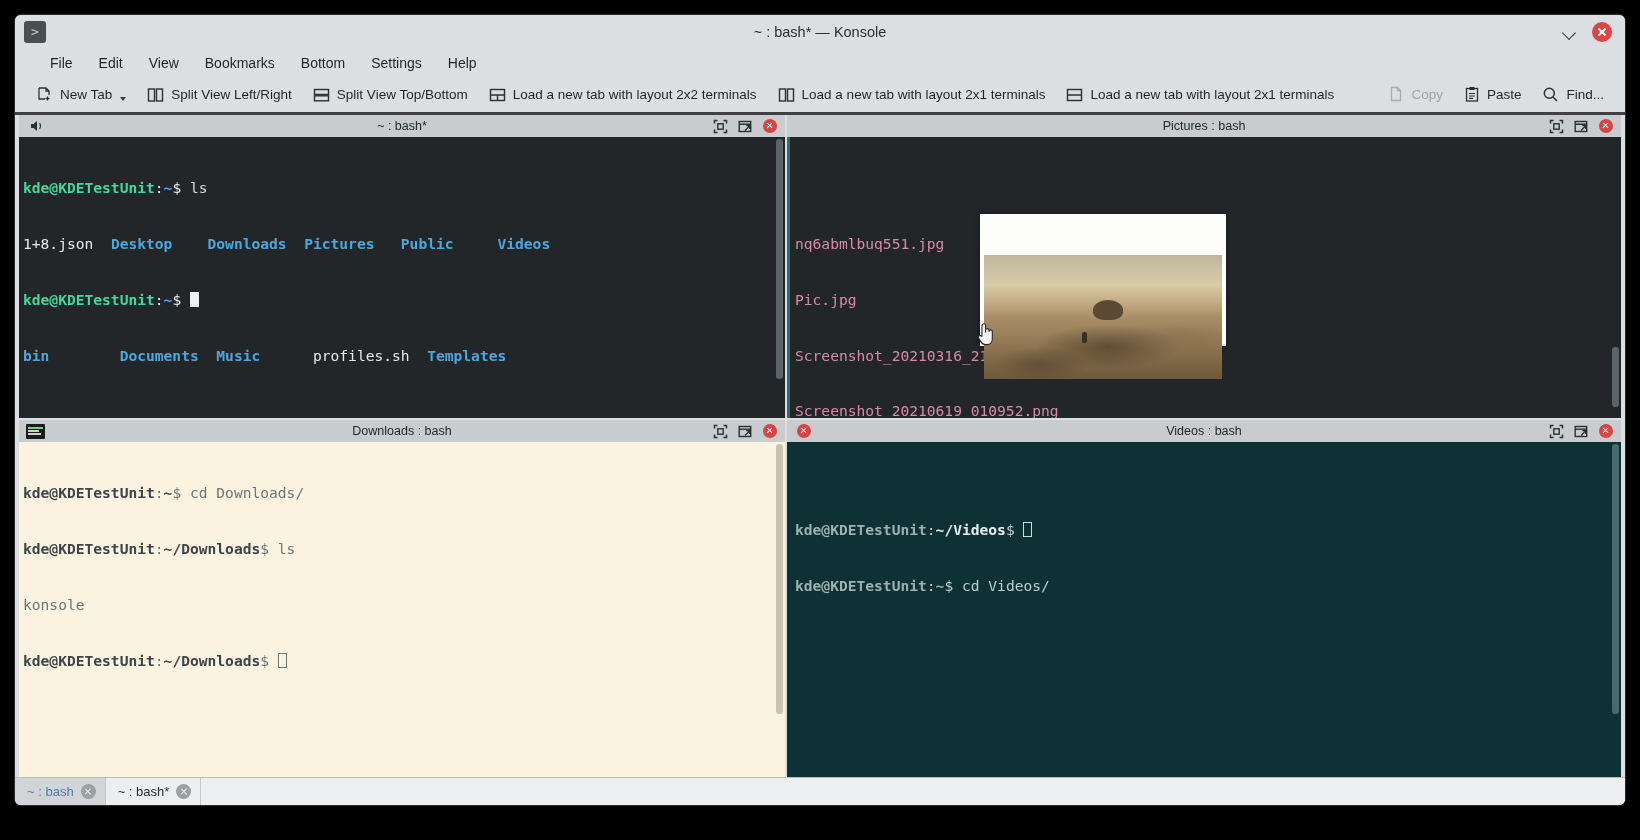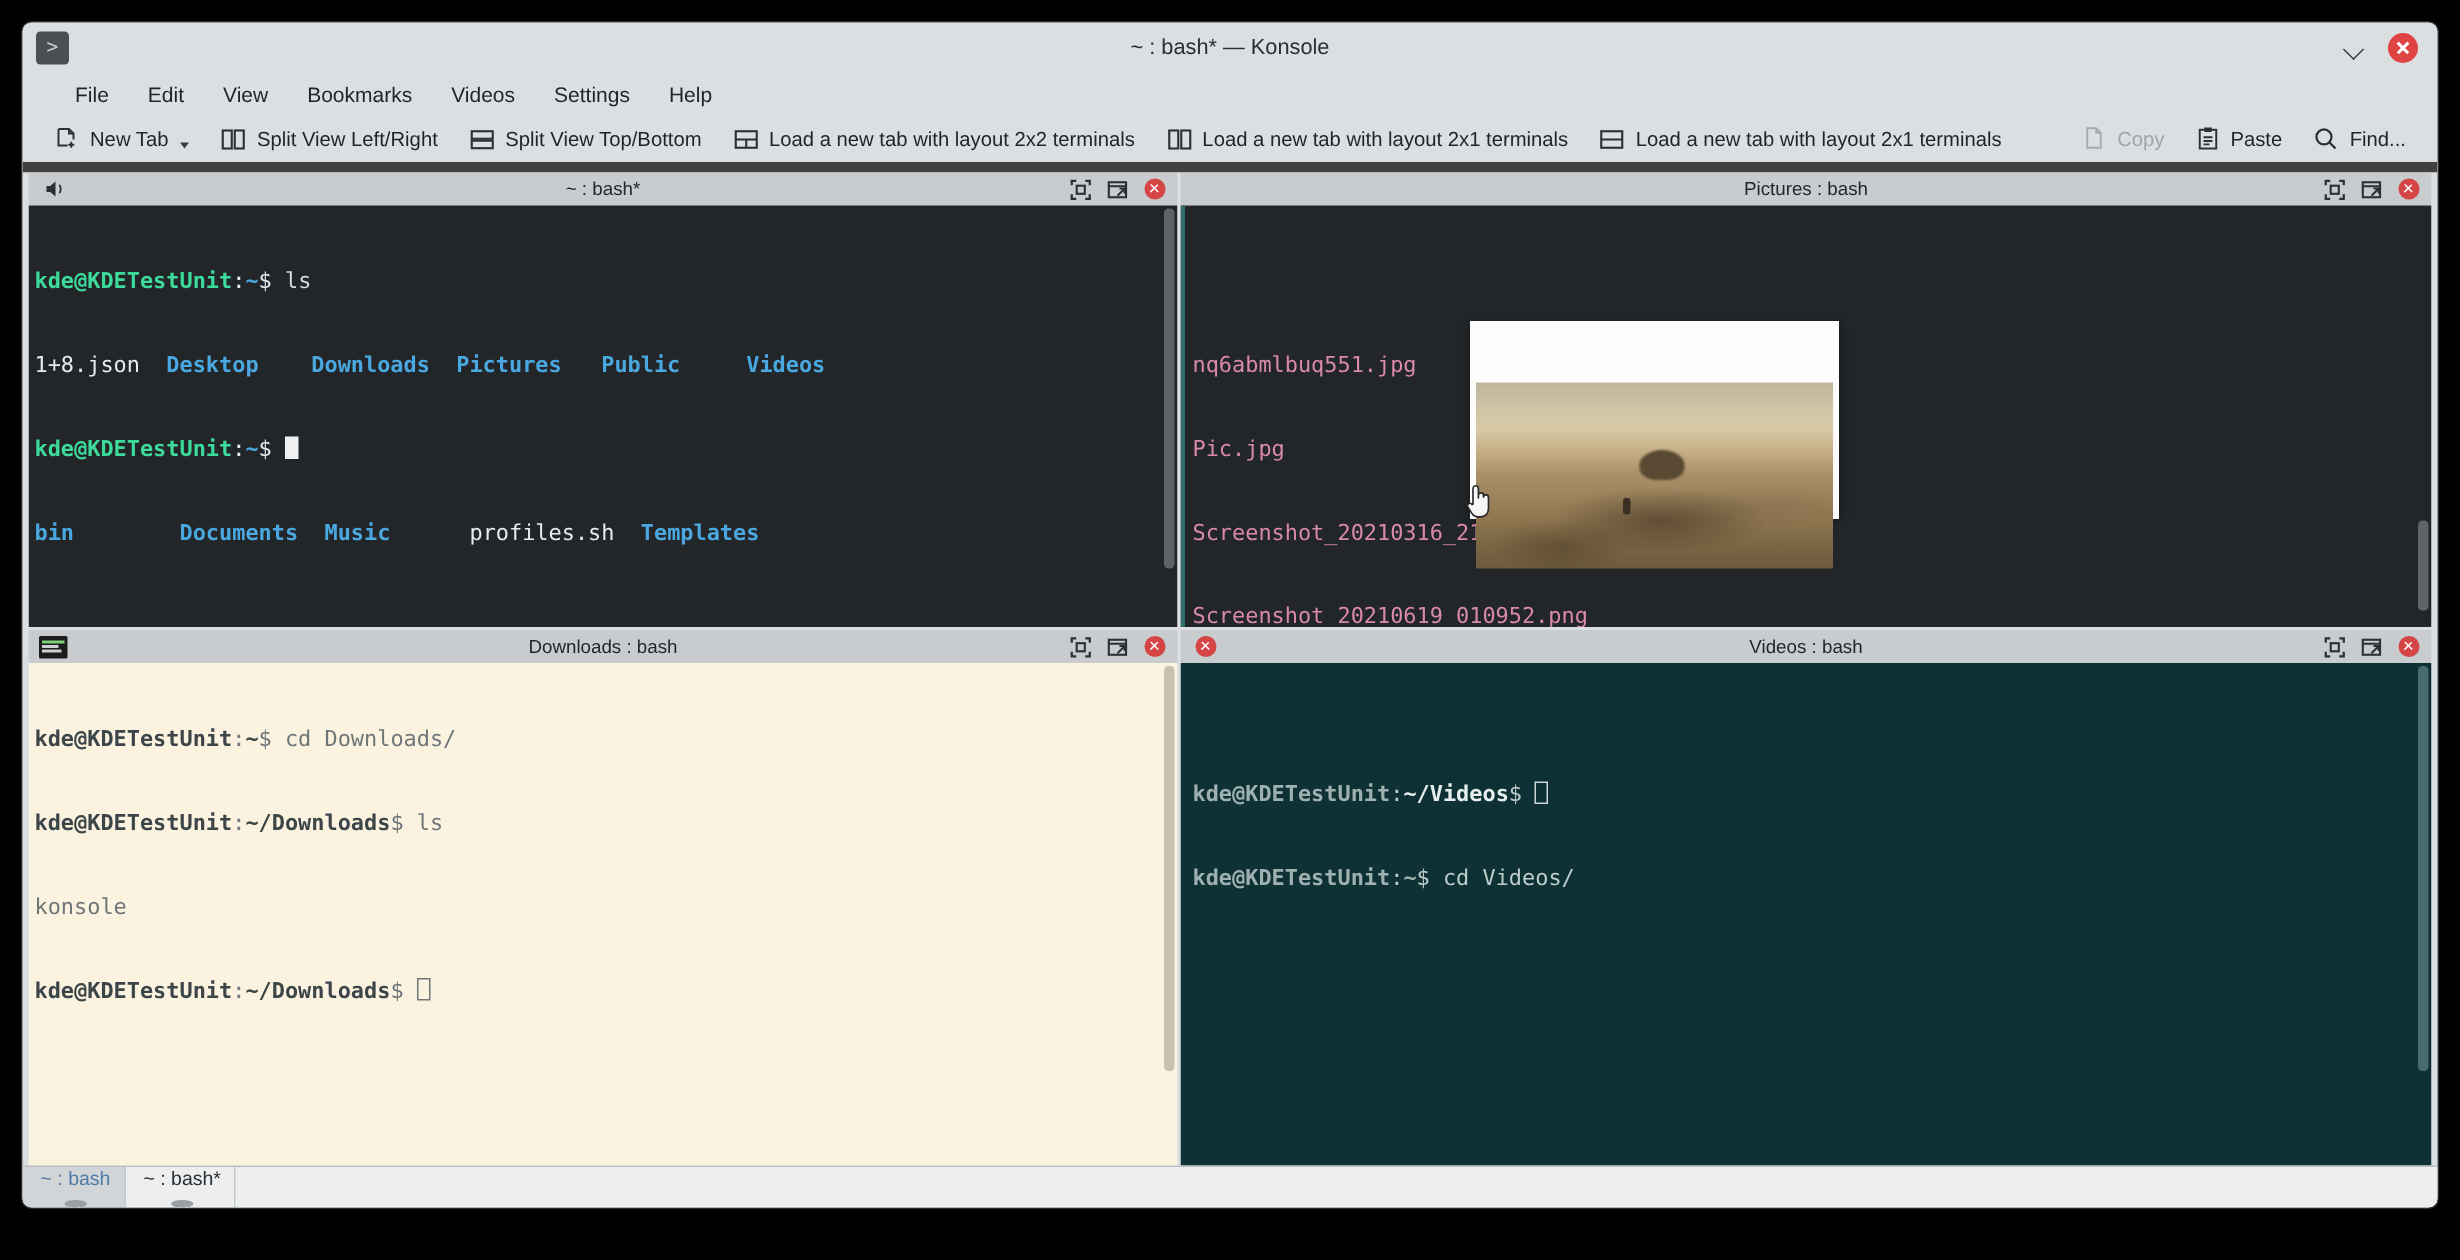--- a/index.html
+++ b/index.html
@@ -80,21 +80,21 @@
   .menubar .mi {
     font-size: 14px; color: #1f2426;
     padding: 3px 13px; cursor: pointer; border-radius: 3px;
   }
 
   
   .toolbar {
     height: 38px; display: flex; align-items: center;
     padding: 0 12px; gap: 3px;
     background: #dcdfe1;
-    border-bottom: 7px solid #404040;
+    border-bottom: 3px solid #404040;
     flex: 0 0 38px;
   }
   .tbtn {
     display: flex; align-items: center; gap: 7px;
     padding: 4px 9px; border-radius: 3px; cursor: pointer;
     font-size: 13.5px; color: #1f2426; white-space: nowrap;
   }
   .tbtn.disabled { color: #a0a5a8; cursor: default; }
   .tbtn svg { display: block; flex: 0 0 auto; }
   .tbtn .caret {
@@ -257,21 +257,20 @@
     background: #eceef0;
     display: flex; align-items: stretch;
     border-top: 1px solid #b9bdc0;
   }
   .tab {
     display: flex; align-items: center; gap: 7px;
     padding: 0 9px 0 12px;
     font-size: 13px; cursor: pointer;
     border-right: 1px solid #c4c8ca;
     position: relative;
-    flex-direction: column;
   }
   .tab.inactive { background: #d2d5d7; color: #4e7ba8; }
   .tab.active   { background: #eceef0; color: #2a2f31; }
   .tab .tclose {
     width: 15px; height: 15px; border-radius: 50%;
     background: #9ba0a3; position: relative;
   }
   .tab .tclose::before, .tab .tclose::after {
     content: ""; position: absolute; left: 3.6px; top: 6.8px;
     width: 7.6px; height: 1.4px; background: #eceef0;
@@ -294,21 +293,21 @@
         <div class="tb-chevron"></div>
         <div class="tb-close"></div>
       </div>
     </div>
 
     <div class="menubar">
       <div class="mi">File</div>
       <div class="mi">Edit</div>
       <div class="mi">View</div>
       <div class="mi">Bookmarks</div>
-      <div class="mi">Videos</div>
+      <div class="mi">Bottom</div>
       <div class="mi">Settings</div>
       <div class="mi">Help</div>
     </div>
 
     <div class="toolbar">
 
       <div class="tbtn">
         <span>
           <svg width="17" height="17" viewBox="0 0 17 17">
             <path d="M3 2h7l3 3v4" fill="none" stroke="#2b3033" stroke-width="1.3"></path>

